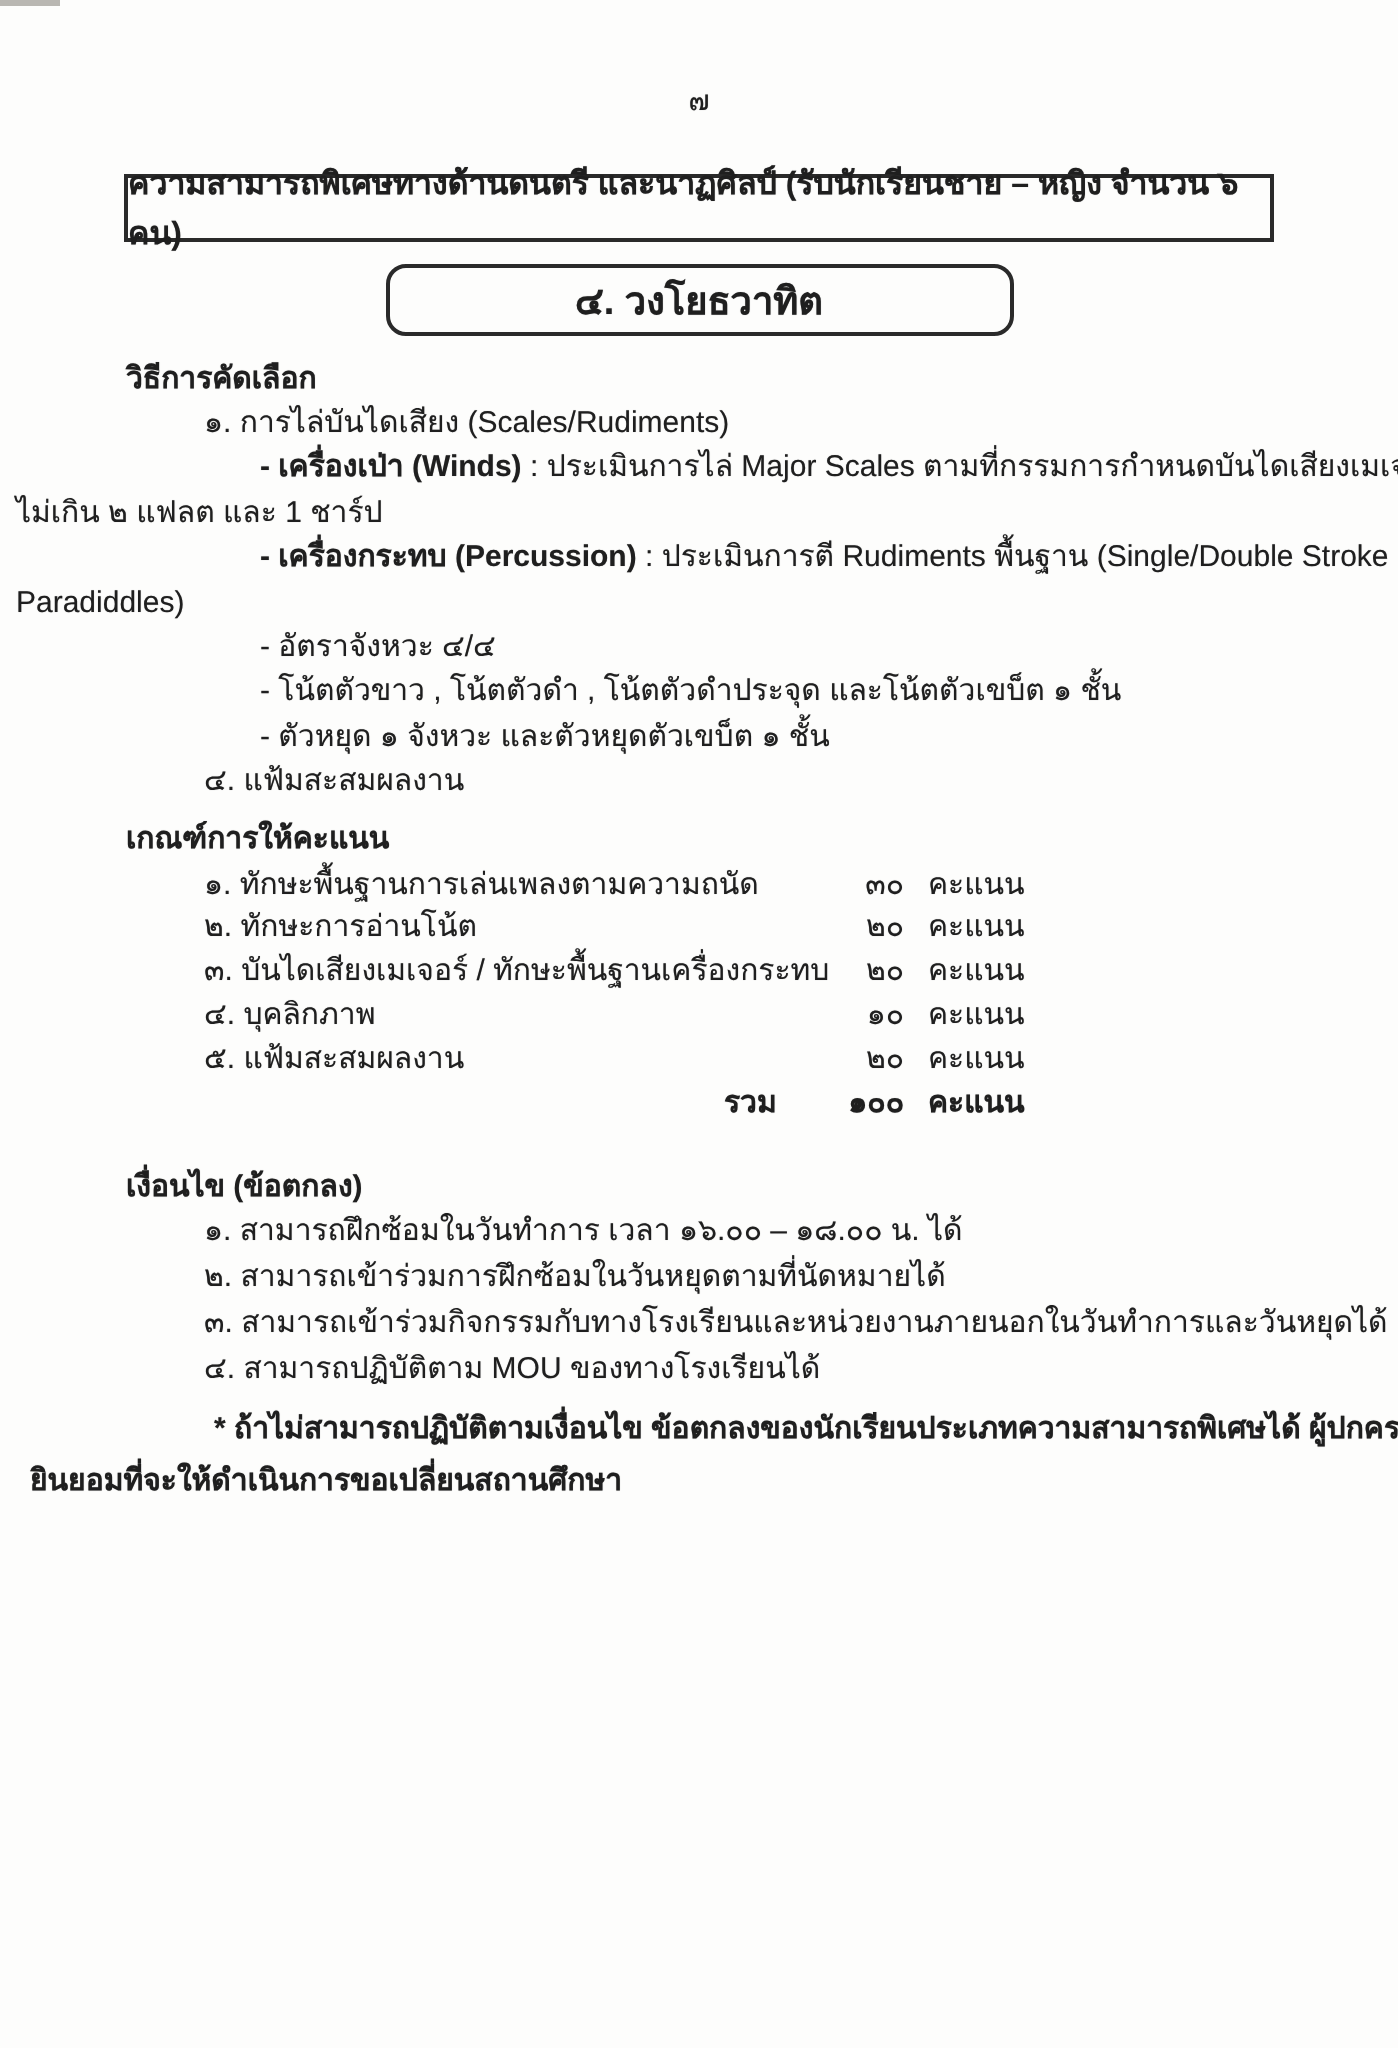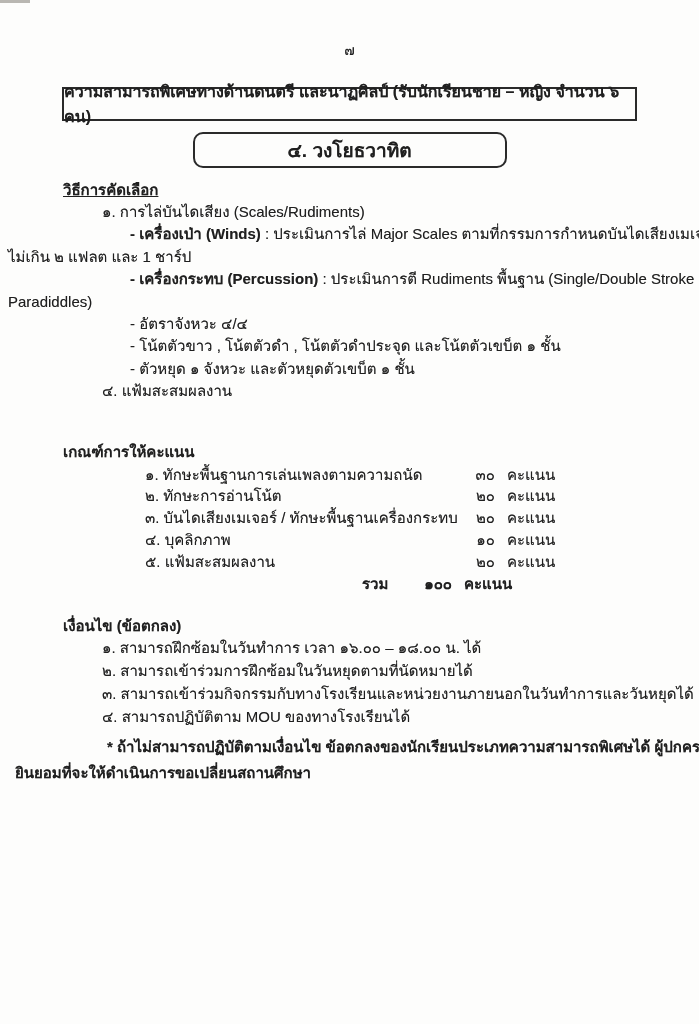--- a/index.html
+++ b/index.html
@@ -44,29 +44,29 @@
     border-radius: 10px;
     display: flex; align-items: center; justify-content: center;
     font-weight: 700;
     font-size: 19px;
   }
   .section-heading {
     padding-left: 63px;
     font-weight: 700;
     line-height: 22px;
   }
-  .sel-heading { margin-top: 11px; text-decoration: underline; }
+  .sel-heading { margin-top: 11px; }
   .sel-lines .line { line-height: 22.4px; white-space: nowrap; }
   .l0 { padding-left: 8px; }
   .l1 { padding-left: 102px; }
   .l2 { padding-left: 130px; }
   .bold-part { font-weight: 700; }
-  .score-heading { margin-top: 38px; }
+  .score-heading { margin-top: 6px; }
   .score-rows { margin-top: 1px; }
-  .score-row { display: flex; line-height: 21.8px; margin-left: 43px; }
+  .score-row { display: flex; line-height: 21.8px; }
   .score-label {
     box-sizing: border-box;
     padding-left: 102px;
     width: 420px;
     white-space: nowrap;
   }
   .score-num { width: 32px; text-align: right; white-space: nowrap; }
   .score-unit { margin-left: 12px; white-space: nowrap; }
   .total-row {
     display: flex;

